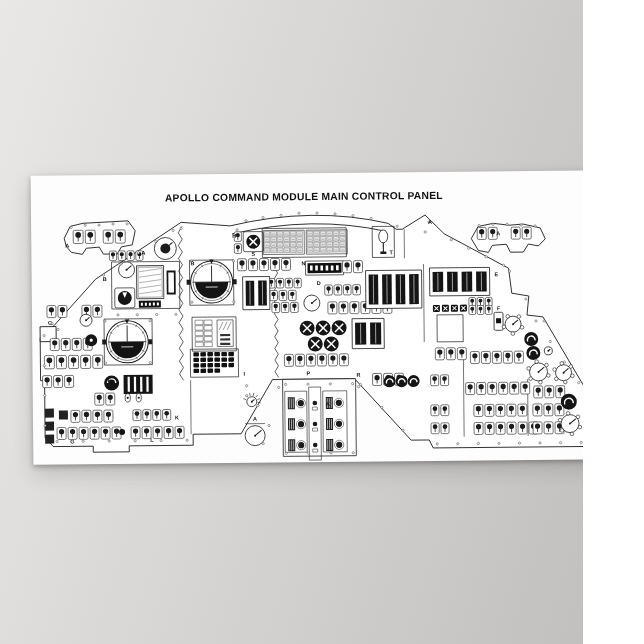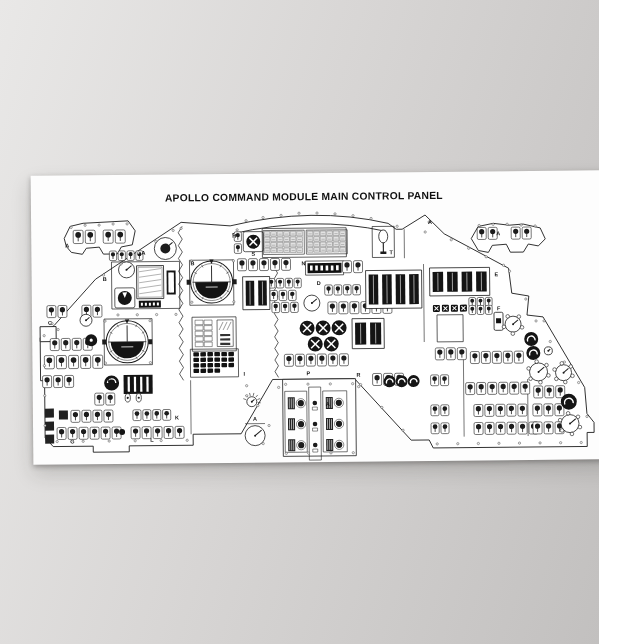--- a/index.html
+++ b/index.html
@@ -1,18 +1,18 @@
 <!DOCTYPE html>
 <html style="--bg1: #e9e8e7; --bg2: #d8d6d5; --bg3: #c2c0bf; --paper: #fdfdfd;"><head>
 <meta charset="utf-8">
 <style>
   html,body{margin:0;padding:0;}
   body{width:644px;height:644px;font-family:"Liberation Sans",sans-serif;}
   .scene{position:relative;width:583px;height:644px;overflow:hidden;
-         background:linear-gradient(108deg,var(--bg1,#e9e8e7) 0%,var(--bg2,#d8d6d5) 45%,var(--bg3,#c3c1c0) 100%);padding-left:16px;}
+         background:linear-gradient(108deg,var(--bg1,#e9e8e7) 0%,var(--bg2,#d8d6d5) 45%,var(--bg3,#c3c1c0) 100%);}
   .poster{position:absolute;left:32px;top:173px;width:580px;height:289px;
           background:var(--paper,#fdfdfd);
           transform:rotate(-0.55deg);
           box-shadow:0 2px 5px rgba(40,38,36,.35),0 9px 20px rgba(40,38,36,.18);}
   svg{display:block;}
   text.title{font-family:"Liberation Sans",sans-serif;font-weight:bold;letter-spacing:.25px;}
   text.lbl{font-family:"Liberation Sans",sans-serif;font-weight:bold;}
 </style>
 </head>
 <body>

